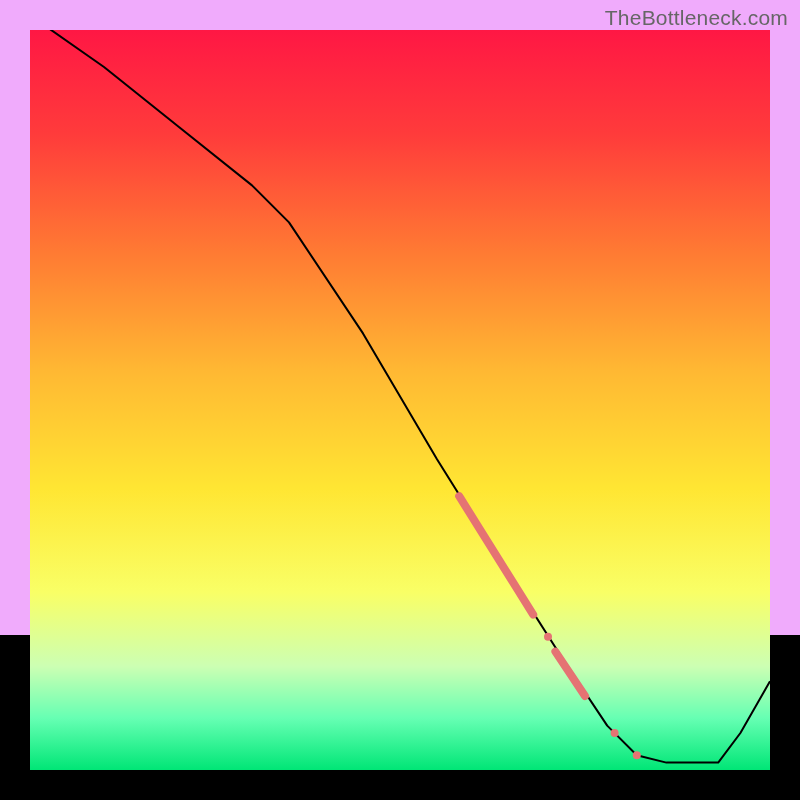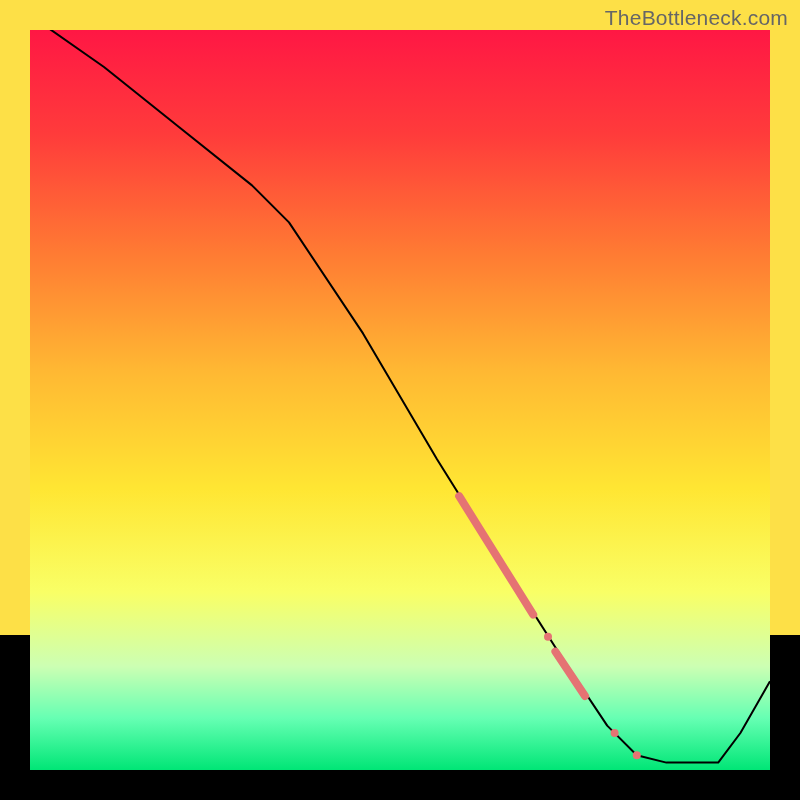--- a/index.html
+++ b/index.html
@@ -8,21 +8,21 @@
     width: 800px;
     height: 800px;
     overflow: hidden;
     background: #000;
     font-family: -apple-system, BlinkMacSystemFont, "Segoe UI", Arial, sans-serif;
   }
   .outer {
     position: relative;
     width: 800px;
     height: 635px;
-    background: #fde047;
+    background: #f0abfc;
   }
   .plot {
     position: absolute;
     left: 30px;
     top: 30px;
     width: 740px;
     height: 740px;
     overflow: hidden;
   }
   .plot svg {

